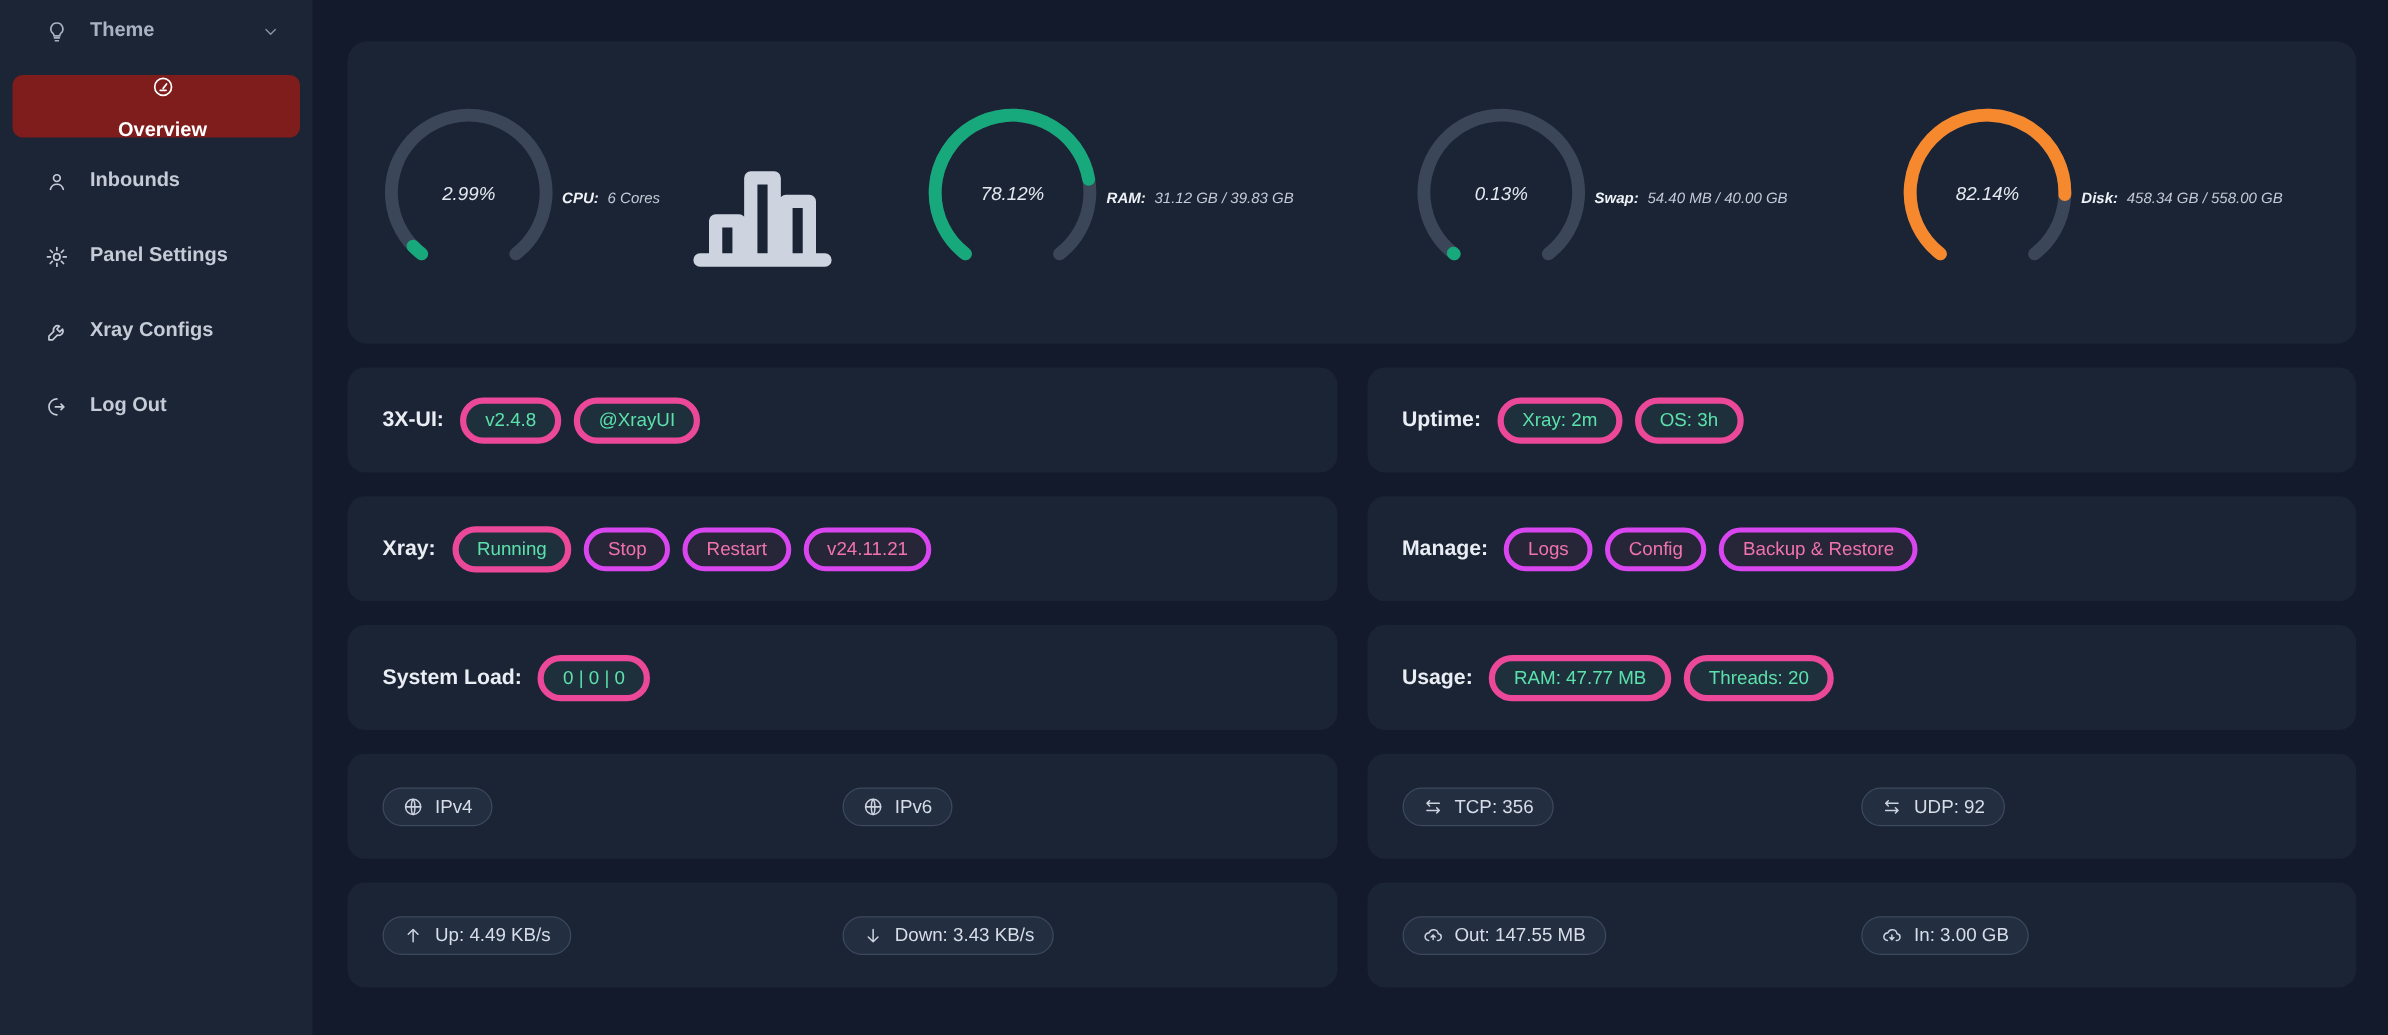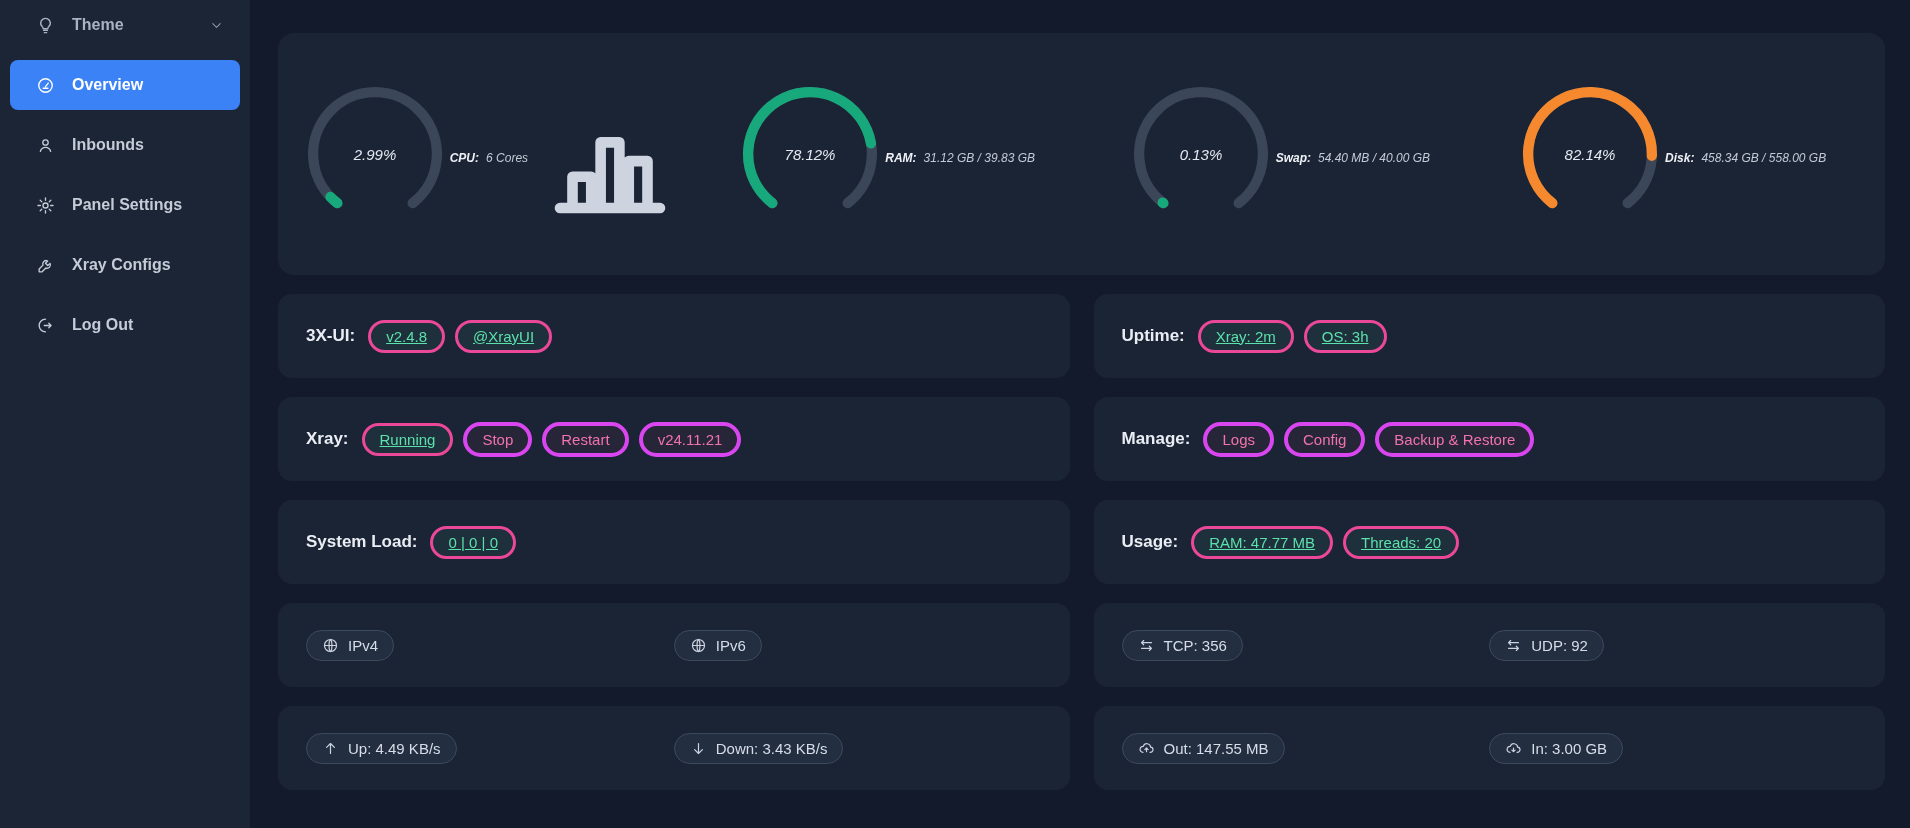--- a/index.html
+++ b/index.html
@@ -27,21 +27,21 @@
     padding: 0 16px 0 26px;
     margin: 10px 10px 0 10px;
     border-radius: 8px;
     font-size: 16px;
     font-weight: 700;
     color: #c5ccd8;
     cursor: pointer;
     user-select: none;
   }
   .side-item:first-child { margin-top: 0; color: #a9b2c1; }
-  .side-item.active { background: #3b82f6; color: #ffffff; }
+  .side-item.active { background: #7f1d1d; color: #ffffff; flex-direction: column; }
   .side-item svg { width: 19px; height: 19px; flex-shrink: 0; }
   .chev { margin-left: auto; width: 15px !important; height: 15px !important; color: #8b94a5; }
   
   .main {
     flex: 1;
     padding: 33px 25px 0 28px;
     display: flex;
     flex-direction: column;
     min-width: 0;
   }
@@ -88,21 +88,21 @@
   .badges { display: flex; align-items: center; gap: 10px; }
   .badge {
     display: inline-flex;
     align-items: center;
     border-radius: 999px;
     padding: 5px 15px;
     font-size: 15px;
     white-space: nowrap;
     cursor: default;
   }
-  .badge.green { color: #5ce0ac; border: 3px solid #ec4899; background: rgba(56,214,156,0.07); text-decoration: underline; }
+  .badge.green { color: #5ce0ac; border: 5px solid #ec4899; background: rgba(56,214,156,0.07); }
   .badge.pink  { color: #f173ad; border: 4px solid #d946ef; background: rgba(230,90,160,0.06); }
   .badge.clickable { cursor: pointer; }
   .tag-cols { display: flex; width: 100%; align-items: flex-start; }
   .tag-col { width: 50%; }
   .tag {
     display: inline-flex;
     align-items: center;
     gap: 9px;
     background: #242e41;
     border: 1px solid #3d495f;

